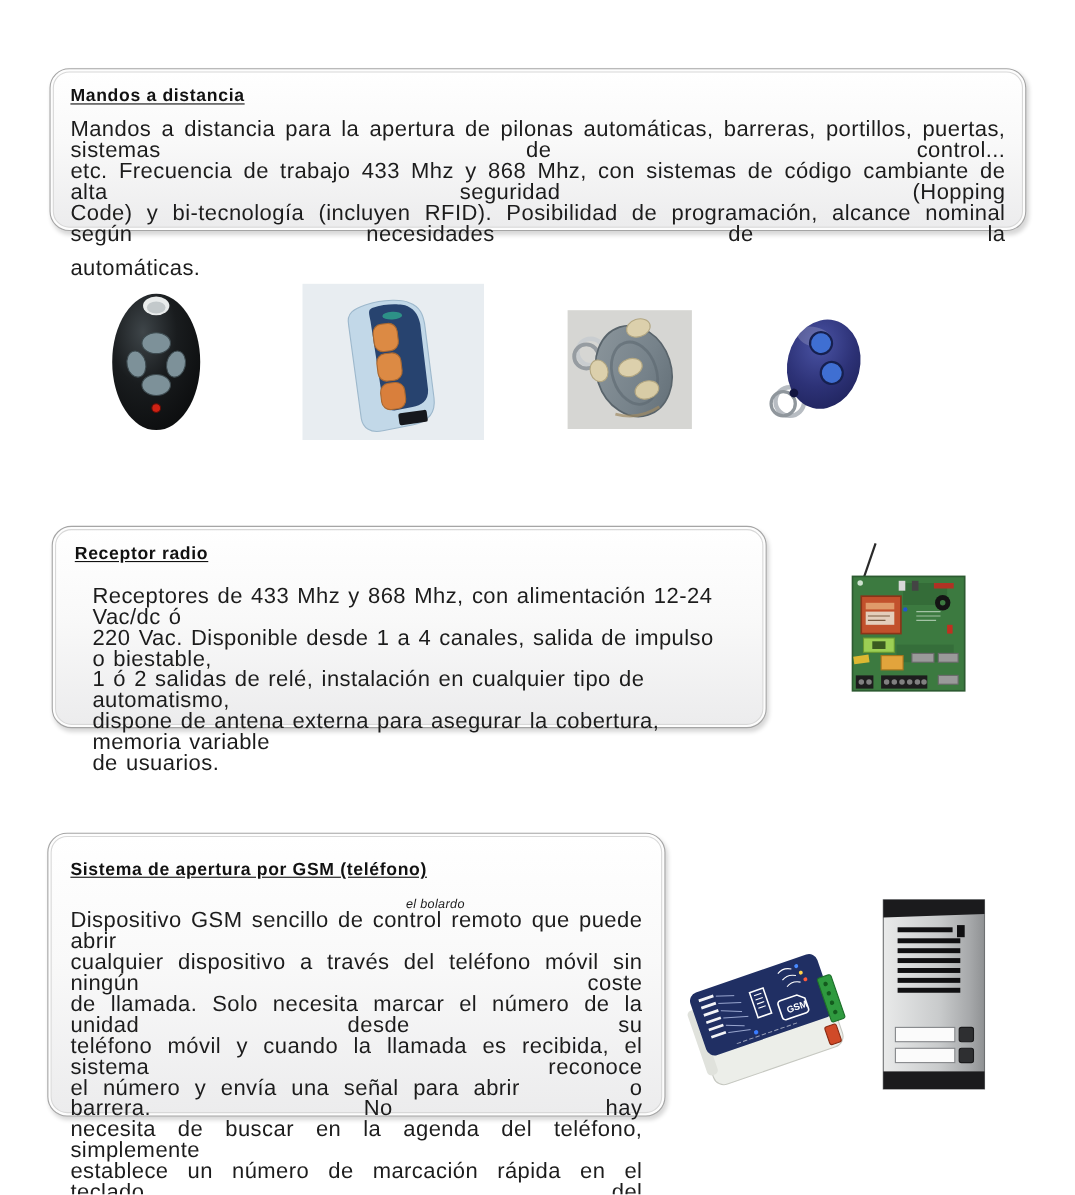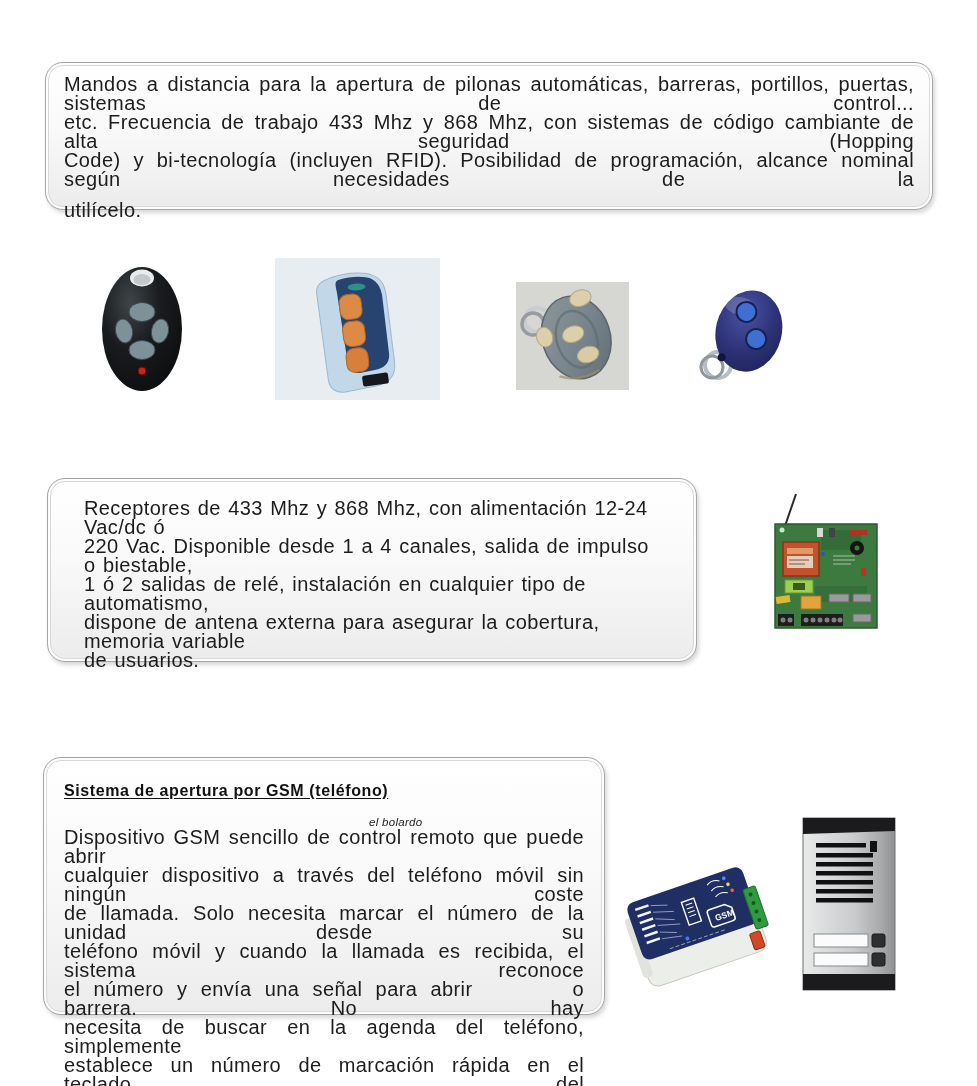--- a/index.html
+++ b/index.html
@@ -52,24 +52,25 @@
   #img-pcb{left:763px;top:490px;width:128px;height:146px;}
   #img-gsm{left:618px;top:856px;width:162px;height:136px;}
   #img-intercom{left:800px;top:816px;width:98px;height:176px;}
 </style>
 </head>
 <body>
 
 <div id="page">
 
   <section class="panel" id="panel-mandos">
+    <h2 class="sec-title">Mandos a distancia</h2>
     <p class="body just">Mandos a distancia para la apertura de pilonas automáticas, barreras, portillos, puertas, sistemas de control...
 etc. Frecuencia de trabajo 433 Mhz y 868 Mhz, con sistemas de código cambiante de alta seguridad (Hopping
 Code) y bi-tecnología (incluyen RFID). Posibilidad de programación, alcance nominal según necesidades de la</p>
-    <p class="body lastline">utilícelo.</p>
+    <p class="body lastline">automáticas.</p>
   </section>
 
   <div class="img" id="img-remote1">
     <svg viewBox="0 0 92 146" width="92" height="146">
       <defs>
         <radialGradient id="r1g" cx="35%" cy="28%" r="85%">
           <stop offset="0" stop-color="#3e4549"></stop>
             <stop offset=".45" stop-color="#191c1e"></stop>
             <stop offset="1" stop-color="#0a0b0c"></stop>
         </radialGradient>
@@ -139,20 +140,21 @@
         <ellipse cx="60" cy="44" rx="33" ry="41" fill="url(#r4g)"></ellipse>
         <ellipse cx="46" cy="22" rx="16" ry="9" fill="#ffffff" opacity=".18"></ellipse>
         <circle cx="53" cy="26" r="10" fill="#3f6fd2" stroke="#16204f" stroke-width="2"></circle>
         <circle cx="69" cy="50" r="10" fill="#3f6fd2" stroke="#16204f" stroke-width="2"></circle>
         <circle cx="40" cy="76" r="4" fill="#111440"></circle>
       </g>
     </svg>
   </div>
 
   <section class="panel" id="panel-receptor">
+    <h2 class="sec-title">Receptor radio</h2>
     <p class="body">Receptores de 433 Mhz y 868 Mhz, con alimentación 12-24 Vac/dc ó
 220 Vac. Disponible desde 1 a 4 canales, salida de impulso o biestable,
 1 ó 2 salidas de relé, instalación en cualquier tipo de automatismo,
 dispone de antena externa para asegurar la cobertura, memoria variable
 de usuarios.</p>
   </section>
 
   <div class="img" id="img-pcb">
     <svg viewBox="0 0 128 146" width="128" height="146">
       <path d="M22,36 L33,4" stroke="#2a2a2a" stroke-width="2"></path>

